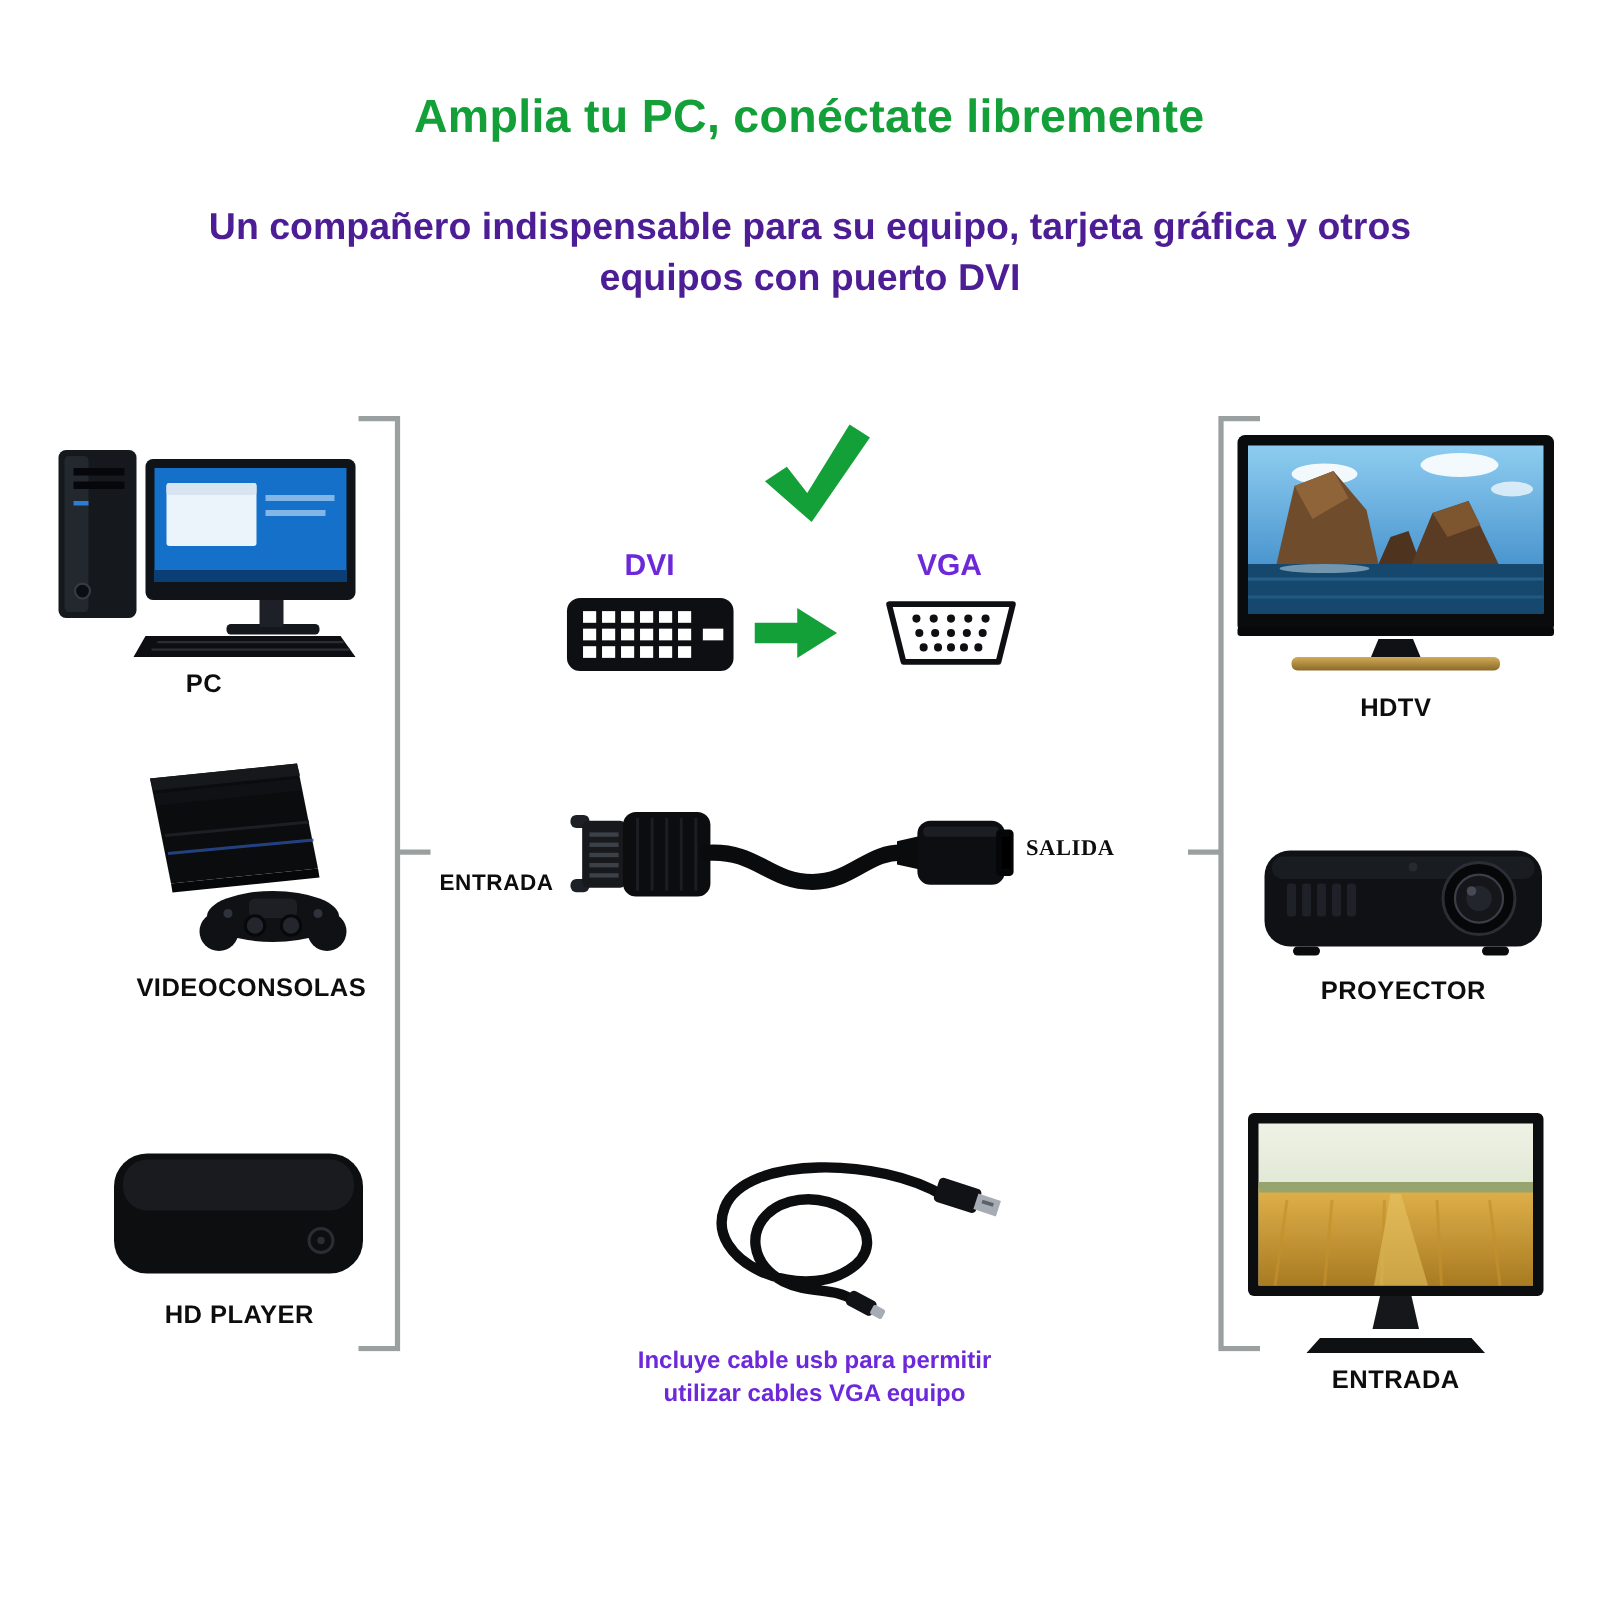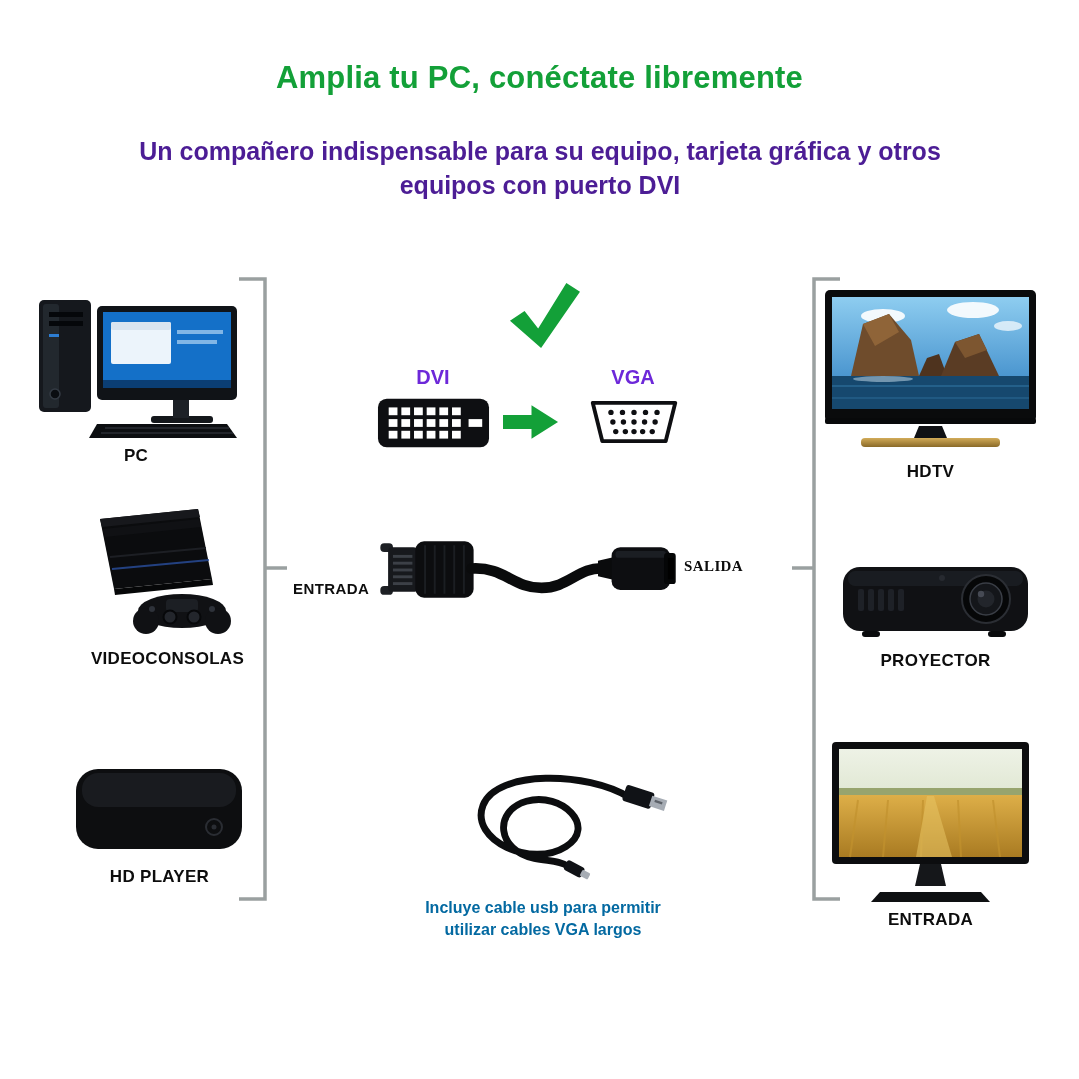--- a/index.html
+++ b/index.html
@@ -36,21 +36,21 @@
     position:absolute; font-size:20px; font-weight:bold;
     text-align:center; color:#6d28d9;
   }
   .io-label {
     position:absolute; font-size:15px; font-weight:bold;
     letter-spacing:.4px; color:#0d0d0d;
   }
   .caption {
     position:absolute; left:382px; top:897px; width:322px;
     text-align:center; font-size:16px; font-weight:bold;
-    line-height:1.4; color:#0369a1;
+    line-height:1.4; color:#6d28d9;
   }
   .green { color:var(--green,#13A038); }
   .bracket { position:absolute; color:var(--bracket,#9aa0a0); }
 </style>
 </head>
 <body>
 
 <div class="canvas">
 
   <div class="title">Amplia tu PC, conéctate libremente</div>
@@ -318,16 +318,16 @@
       </g>
       <g transform="rotate(28 138 124)">
         <rect x="126" y="118" width="20" height="11" rx="3" fill="#101216"></rect>
         <rect x="144" y="120" width="9" height="7" rx="1.5" fill="#a6acb4"></rect>
       </g>
     </svg>
   </div>
 
   <div class="caption">
     <div>Incluye cable usb para permitir</div>
-    <div>utilizar cables VGA largos</div>
+    <div>utilizar cables VGA equipo</div>
   </div>
 
 </div>
 
 </body></html>

